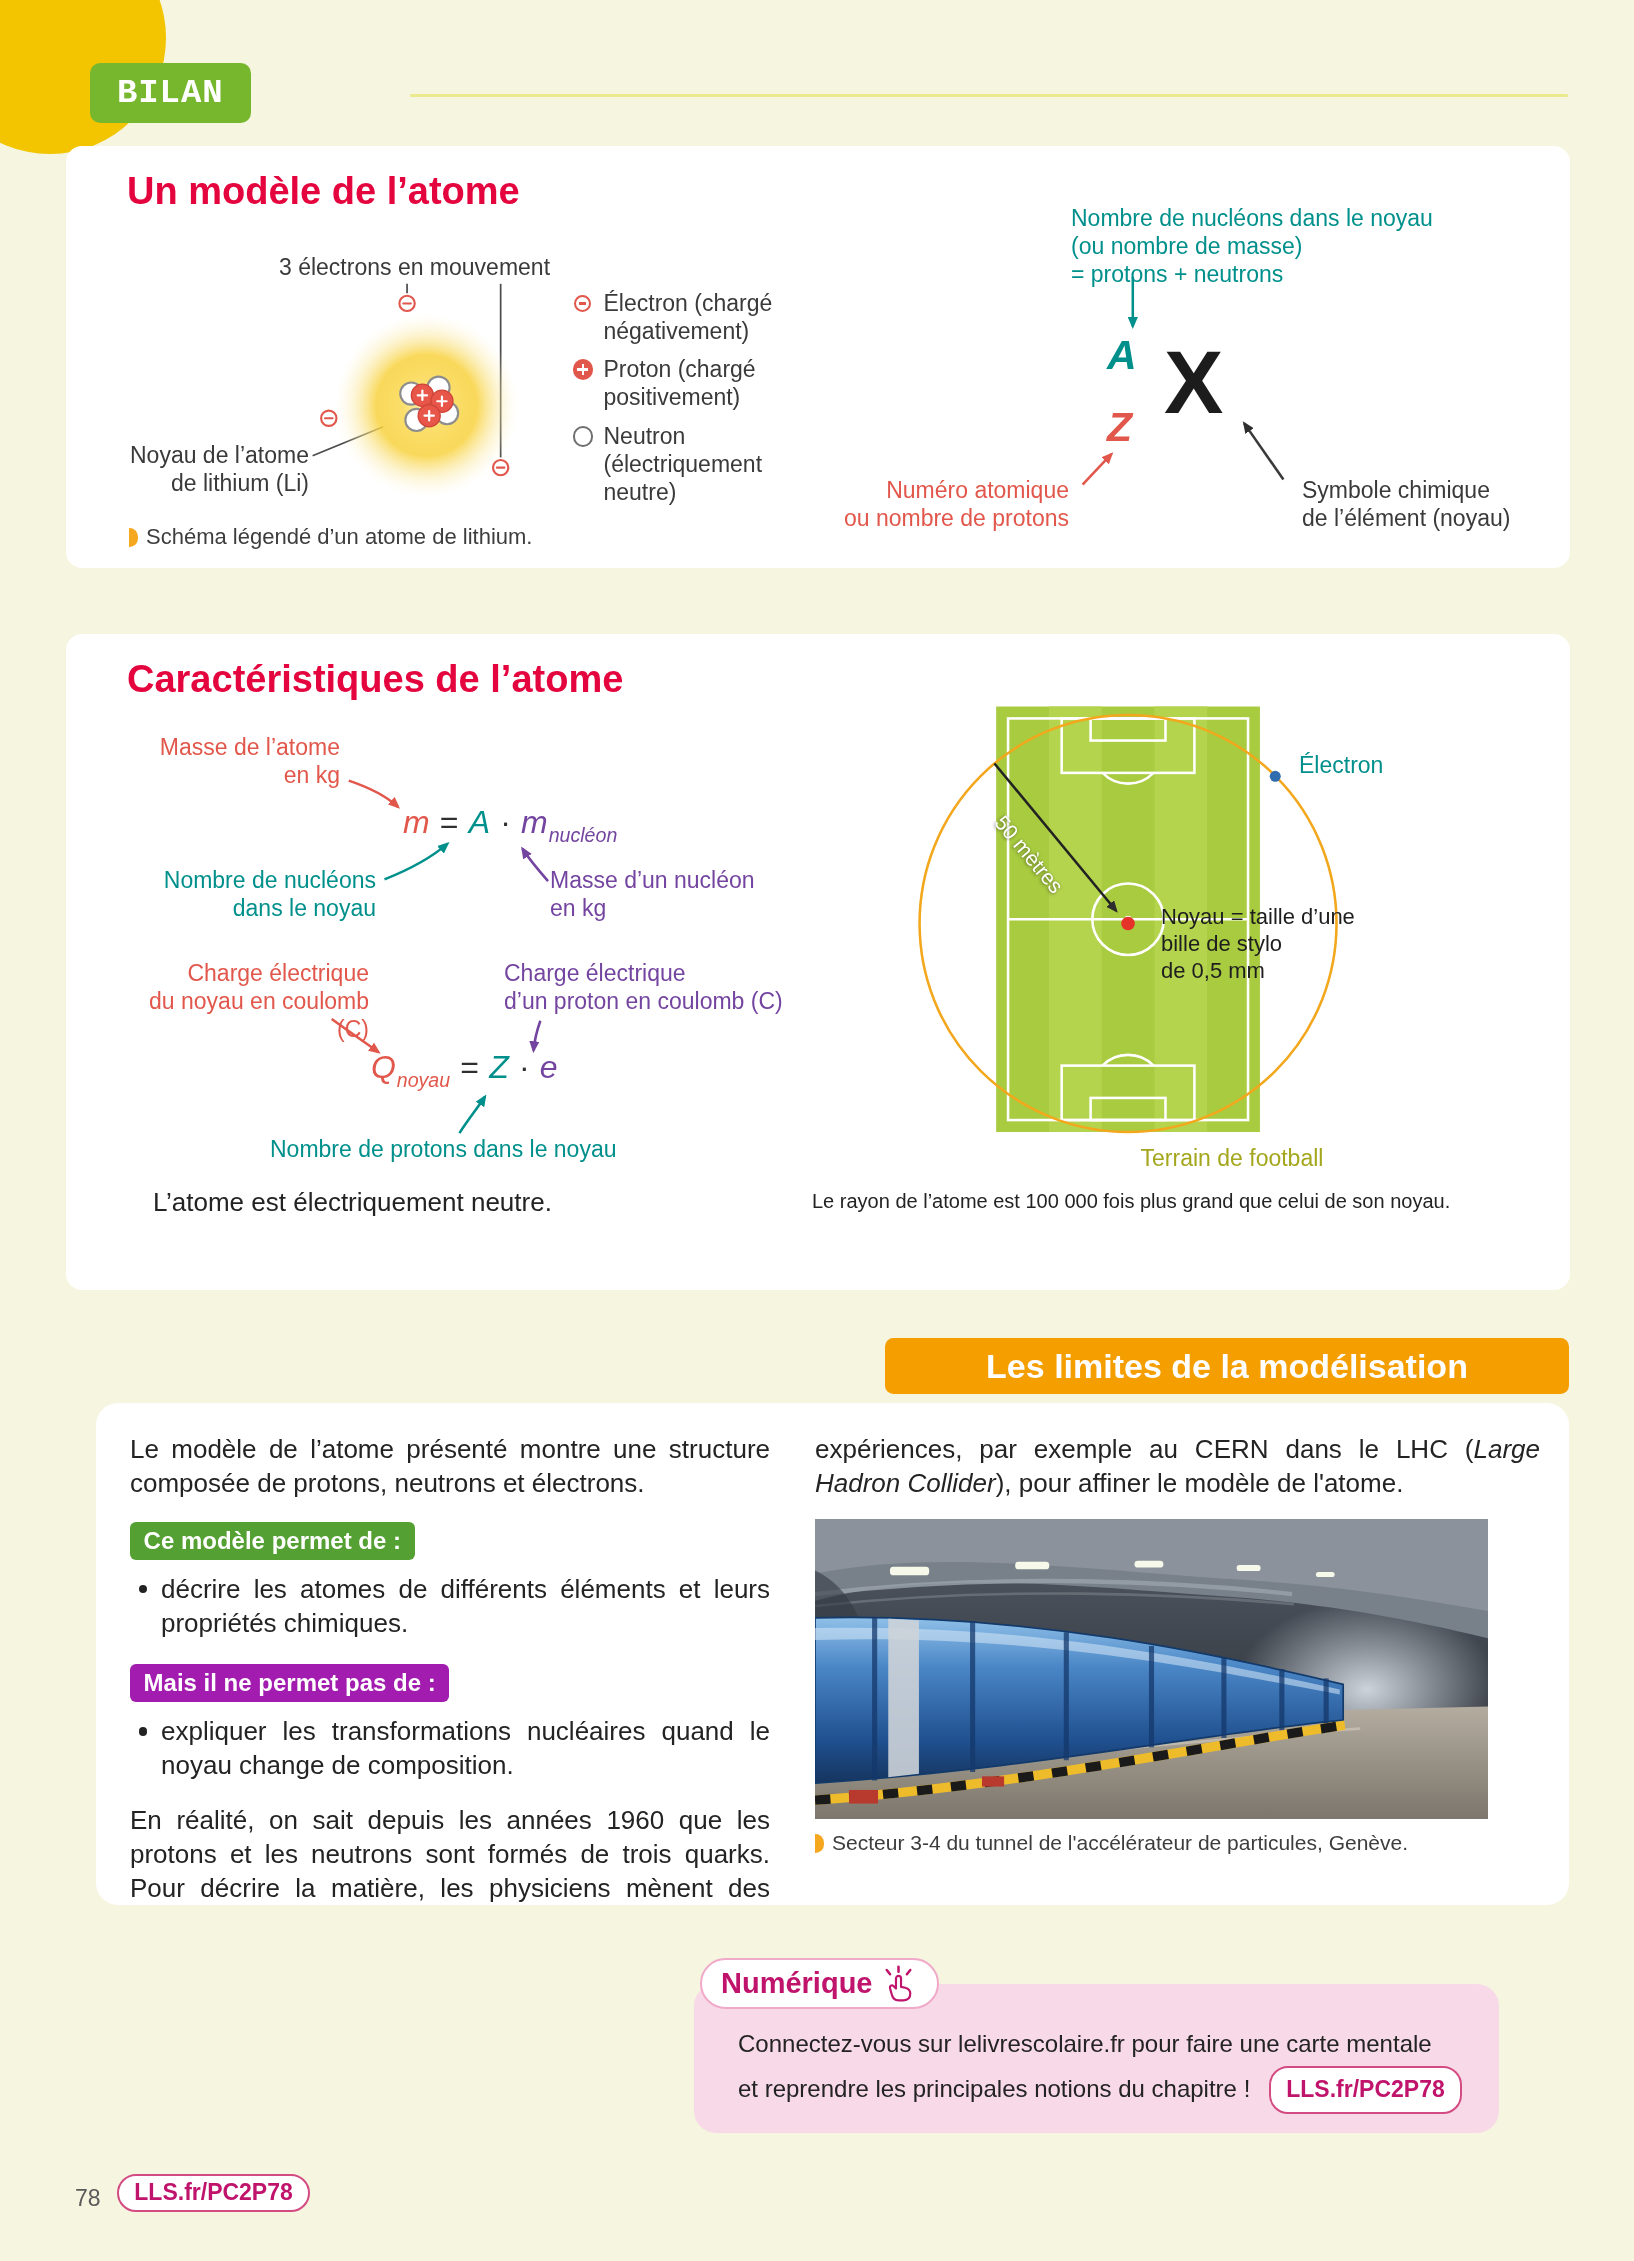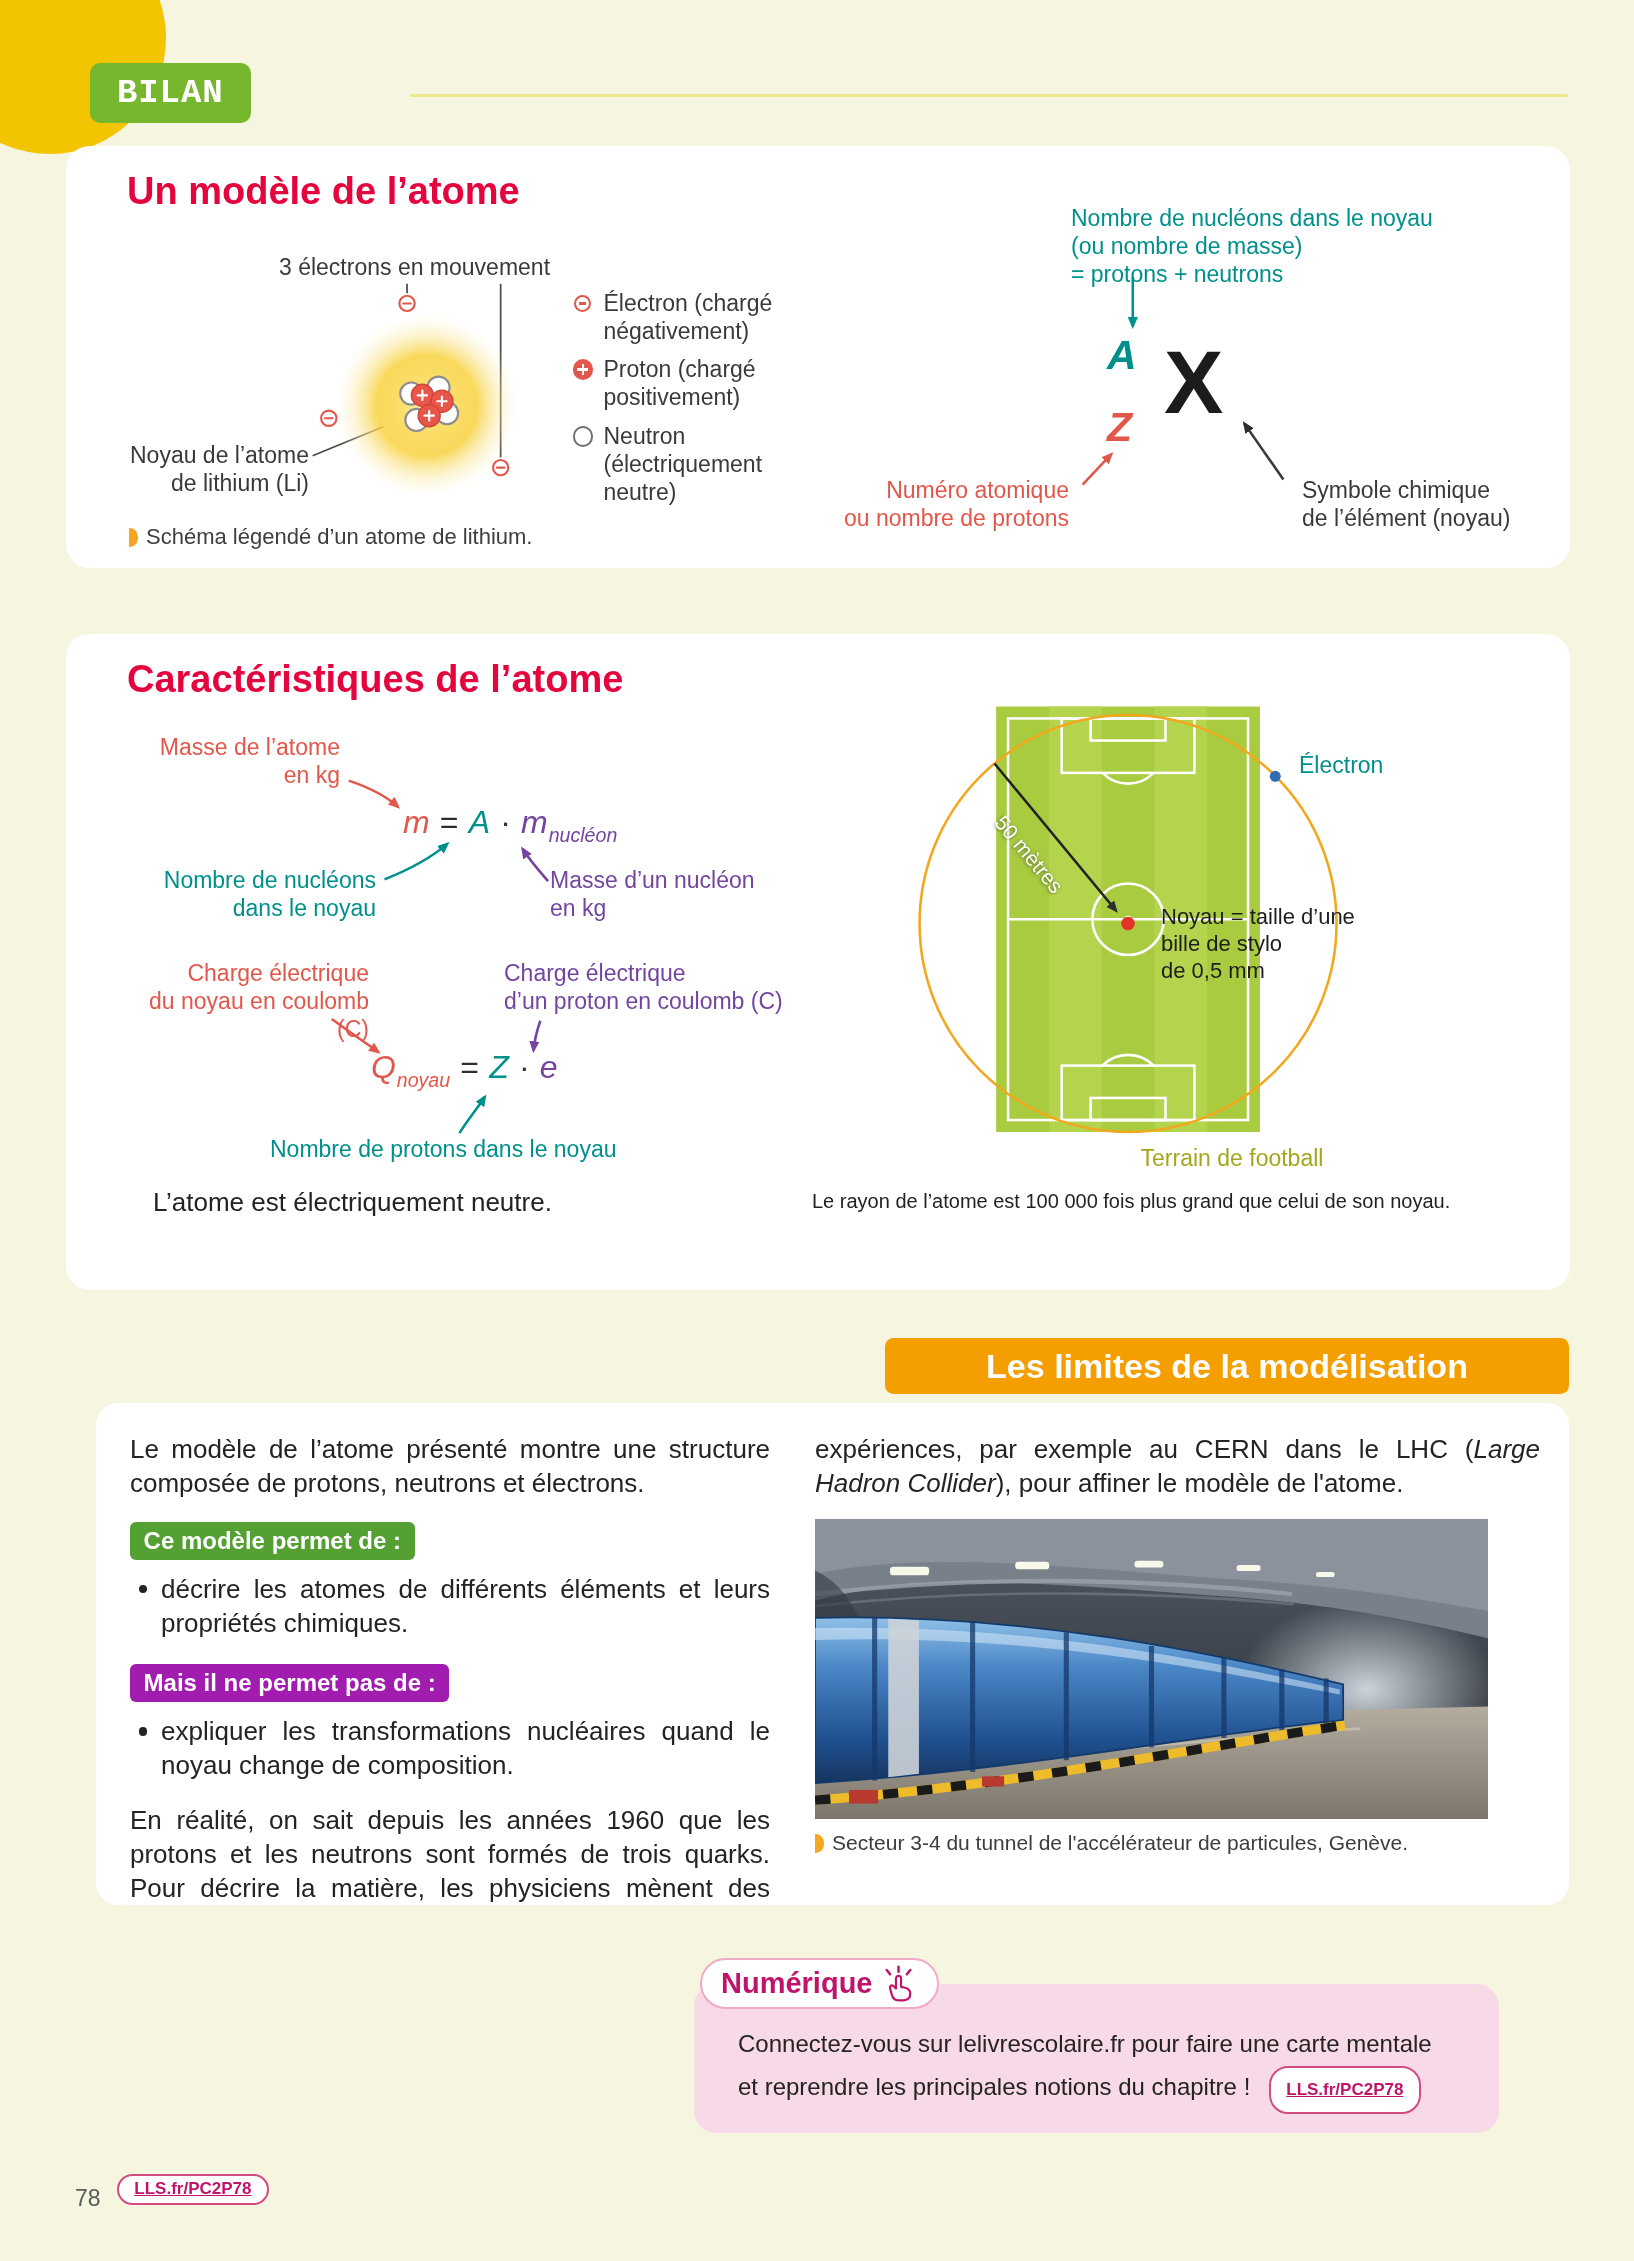--- a/index.html
+++ b/index.html
@@ -2,21 +2,21 @@
 <html style="font-size:13.6px"><head>
 <meta charset="utf-8">
 <style>
   * { margin:0; padding:0; box-sizing:border-box; }
   body { background:#e9e9e9; font-family:"Liberation Sans", sans-serif; }
   .page { position:relative; width:1635px; height:2261px; background:#f6f5df; overflow:hidden; color:#2f2f2f; }
   .abs { position:absolute; }
   .blob { left:-66px; top:-78px; width:232px; height:232px; border-radius:50%; background:#f2c500; }
   .bilan { left:90px; top:63px; background:#76b72e; color:#fff; font-size:34px; font-weight:bold; padding:11px 27px; border-radius:10.2px; letter-spacing:0.9px;font-family:Liberation Mono, monospace; }
   .rule { left:410px; top:94px; width:1158px; height:3.4px; background:#eae98b; border-radius:1.7px; }
-  .card { position:absolute; background:#ffffff; border-radius:24px; }
+  .card { position:absolute; background:#ffffff; border-radius:16px; }
   .card-title { font-size:38px; font-weight:bold; color:#e4043e; }
   .overlay { position:absolute; left:0; top:0; pointer-events:none; }
   .lbl { font-size:23px; line-height:28px; }
   .teal { color:#00908c; } .coral { color:#e2574b; } .purple { color:#7445a0; } .dark { color:#3a3a3a; }
   .tr { text-align:right; } .tc { text-align:center; }
   .letter { font-weight:bold; font-style:italic; font-size:41px; line-height:1; }
   .bigX { font-weight:bold; font-size:89px; line-height:1; color:#1c1c1c; }
   .formula { font-size:32px; white-space:nowrap; }
   .it { font-style:italic; }
   .eq { margin:0 10.2px; color:#2f2f2f; }
@@ -38,21 +38,21 @@
   .bullet { position:relative; padding-left:31px; font-size:26px; line-height:34px; text-align:justify; color:#232323; margin-top:12px; }
   .bullet::before { content:""; position:absolute; left:8.5px; top:12.8px; width:8.5px; height:8.5px; border-radius:50%; background:#232323; }
   .tag { display:inline-block; color:#fff; font-weight:bold; font-size:24px; padding:5.1px 13.6px; border-radius:6px; }
   .tag-green { background:#54a032; } .tag-red { background:#a21caf; }
   .col { position:absolute; }
   .lhc-img { width:673px; height:300px; overflow:hidden; background:#222; }
   .num-box { left:694px; top:1984px; width:805px; height:149px; background:#f8d9e7; border-radius:22px; }
   .num-tab { left:700px; top:1958px; display:flex; align-items:center; gap:6.8px; background:#fff; border:2.6px solid #f0a9c9; border-radius:27px; padding:5.1px 19px; }
   .num-tab-label { color:#c0146c; font-size:29px; font-weight:bold; }
   .num-text { font-size:24px; color:#232323; line-height:37px; }
-  .pill-btn { display:inline-block; background:#fff; border:2.6px solid #d44a82; border-radius:19px; color:#c0146c; font-weight:bold; font-size:17px; padding:3.4px 15.3px; cursor:pointer; white-space:nowrap;text-decoration:underline; }
+  .pill-btn { display:inline-block; background:#fff; border:2.6px solid #d44a82; border-radius:19px; color:#c0146c; font-weight:bold; font-size:23px; padding:3.4px 15.3px; cursor:pointer; white-space:nowrap; }
   .page-num { font-size:23px; color:#5a5a5a; }
 </style>
 </head>
 <body>
 
 <svg width="0" height="0" style="position:absolute">
   <defs>
     <marker id="ah-teal" markerWidth="14" markerHeight="12" refX="11" refY="6" orient="auto" markerUnits="userSpaceOnUse">
         <path d="M0 0 L14 6 L0 12 Z" fill="#00908c"></path>
       </marker>

